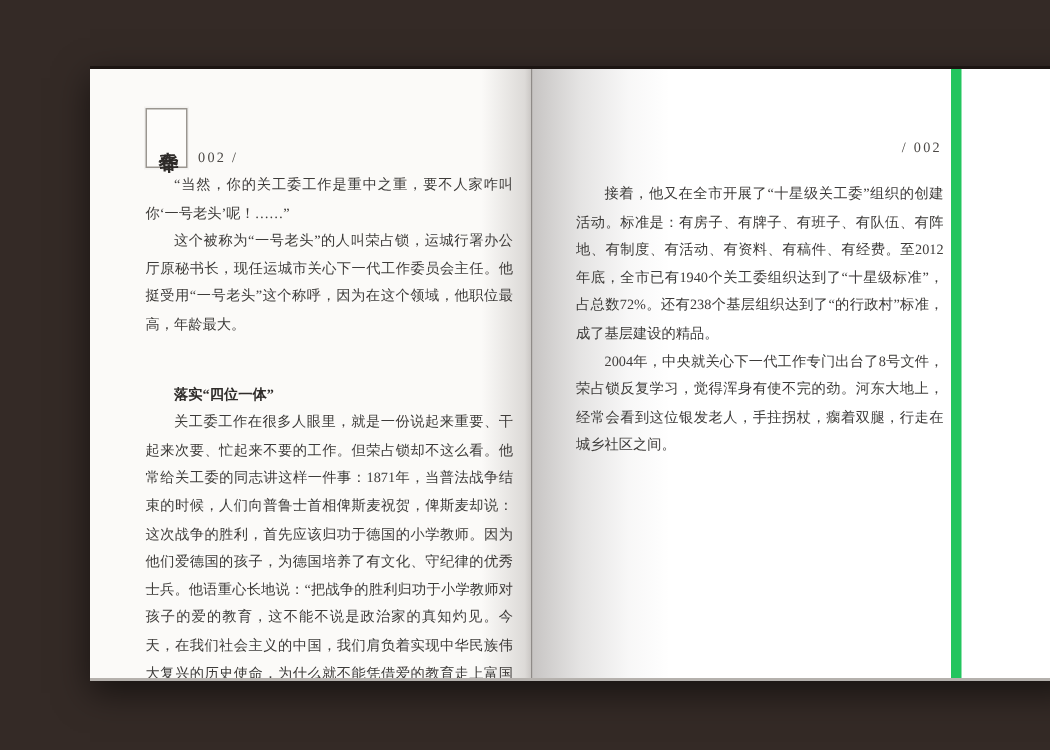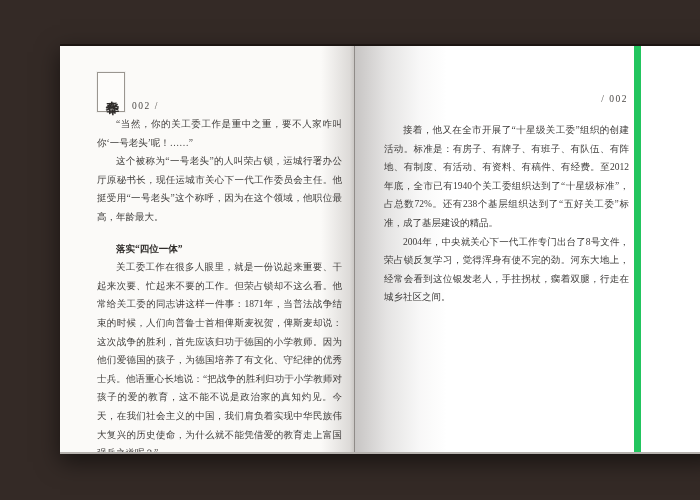--- a/index.html
+++ b/index.html
@@ -45,21 +45,21 @@
   }
   
   .content{position:absolute;width:245px;color:#3d3b39;}
   .content-left{left:37px;top:69px;}
   .content-right{left:29px;top:75px;}
   .content p,.content h3{
     margin:0;font-size:9.5px;line-height:18.6px;
     text-align:justify;word-break:break-all;font-weight:normal;
   }
   .content p.indent{text-indent:2em;}
-  .content h3{font-weight:bold;text-indent:2em;margin-top:13px;color:#2f2c2a;}
+  .content h3{font-weight:bold;text-indent:2em;margin-top:28px;color:#2f2c2a;}
 </style>
 </head>
 <body>
 
 <div class="stage">
   <div class="book">
 
     <div class="page page-left">
       <div class="folio-left">
         <div class="logo-seal">
@@ -73,21 +73,21 @@
           <h3>落实“四位一体”</h3>
           <p class="indent">关工委工作在很多人眼里，就是一份说起来重要、干起来次要、忙起来不要的工作。但荣占锁却不这么看。他常给关工委的同志讲这样一件事：1871年，当普法战争结束的时候，人们向普鲁士首相俾斯麦祝贺，俾斯麦却说：这次战争的胜利，首先应该归功于德国的小学教师。因为他们爱德国的孩子，为德国培养了有文化、守纪律的优秀士兵。他语重心长地说：“把战争的胜利归功于小学教师对孩子的爱的教育，这不能不说是政治家的真知灼见。今天，在我们社会主义的中国，我们肩负着实现中华民族伟大复兴的历史使命，为什么就不能凭借爱的教育走上富国强兵之道呢？”</p>
         </div>
       <div class="shadow-left-of-spine"></div>
     </div>
 
     <div class="page page-right">
       <div class="shadow-right-of-spine"></div>
       <div class="folio-num-right">/ 002</div>
       <div class="content content-right">
-          <p class="indent">接着，他又在全市开展了“十星级关工委”组织的创建活动。标准是：有房子、有牌子、有班子、有队伍、有阵地、有制度、有活动、有资料、有稿件、有经费。至2012年底，全市已有1940个关工委组织达到了“十星级标准”，占总数72%。还有238个基层组织达到了“五好关工委”标准，成了基层建设的精品。</p>
+          <p class="indent">接着，他又在全市开展了“十星级关工委”组织的创建活动。标准是：有房子、有牌子、有班子、有队伍、有阵地、有制度、有活动、有资料、有稿件、有经费。至2012年底，全市已有1940个关工委组织达到了“十星级标准”，占总数72%。还有238个基层组织达到了“的行政村”标准，成了基层建设的精品。</p>
           <p class="indent">2004年，中央就关心下一代工作专门出台了8号文件，荣占锁反复学习，觉得浑身有使不完的劲。河东大地上，经常会看到这位银发老人，手拄拐杖，瘸着双腿，行走在城乡社区之间。</p>
         </div>
     </div>
 
     <div class="spine-line"></div>
     <div class="book-bottom-edge"></div>
   </div>
 </div>
 
 </body></html>

